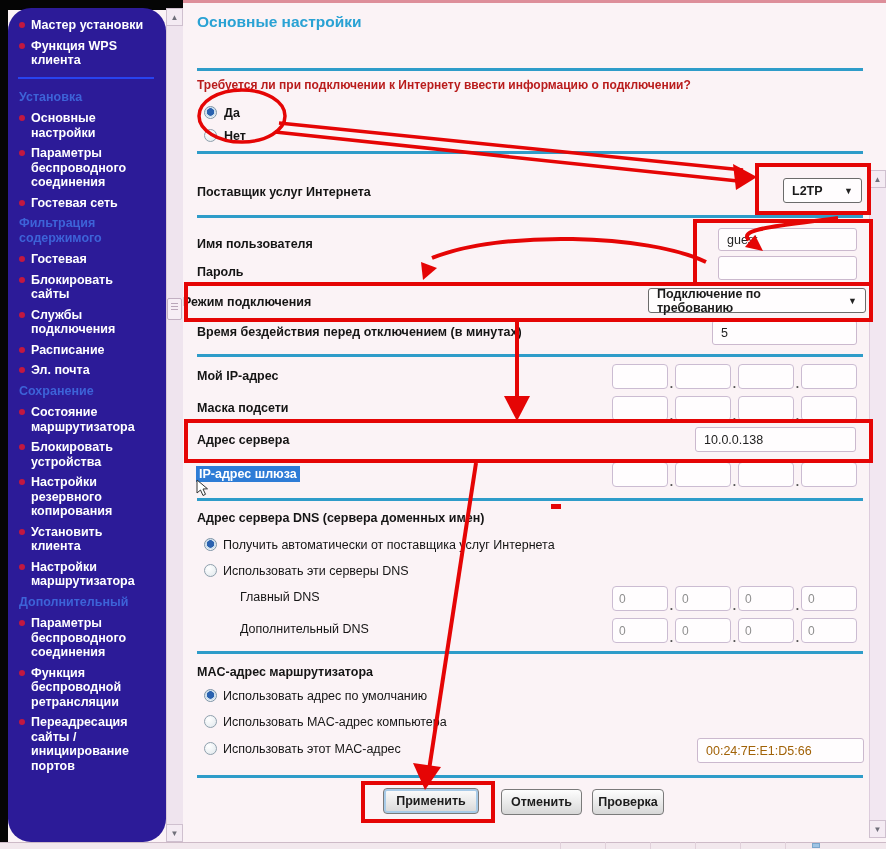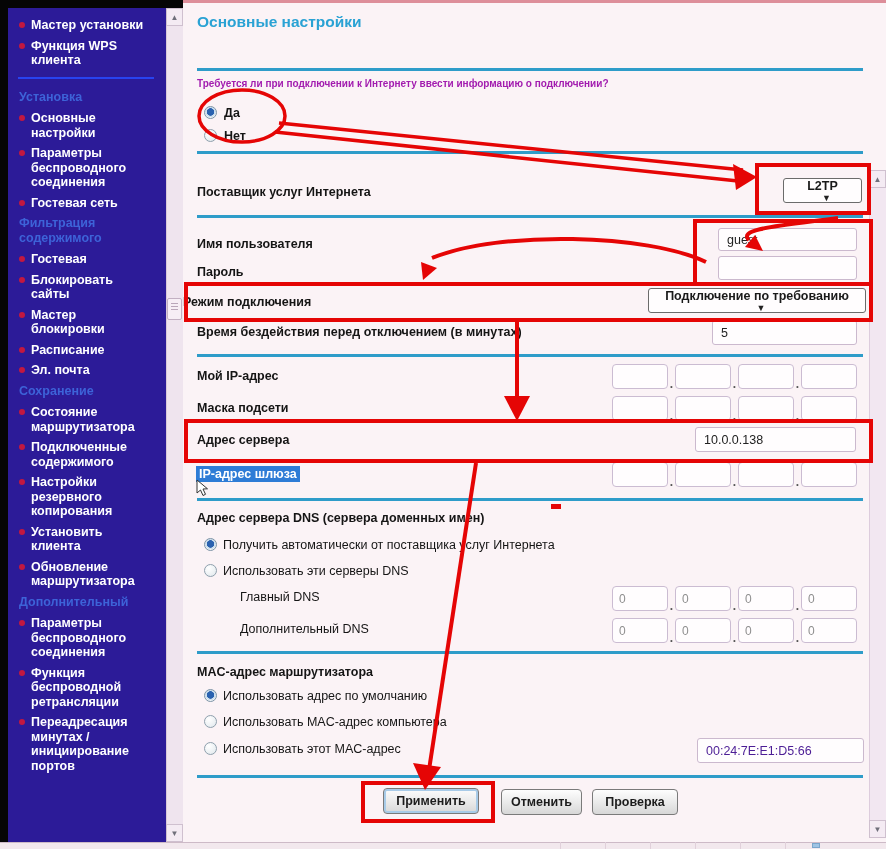--- a/index.html
+++ b/index.html
@@ -3,21 +3,21 @@
 <meta charset="utf-8">
 <style>
   html,body{margin:0;padding:0;background:#000;}
   *{box-sizing:border-box;font-family:"Liberation Sans",sans-serif;}
   #page{position:relative;width:886px;height:849px;background:#fbf3f6;overflow:hidden;}
   
   #top-black{position:absolute;left:0;top:0;width:183px;height:10px;background:#050505;}
   #left-black{position:absolute;left:0;top:0;width:8px;height:849px;background:#050505;}
   #top-red-line{position:absolute;left:183px;top:0;width:703px;height:3px;background:#dd8e9a;}
   
-  #sidebar{position:absolute;left:8px;top:8px;width:158px;height:834px;background:#2c1b98;overflow:hidden;padding:10px 4px 0 10px;}
+  #sidebar{position:absolute;left:8px;top:8px;width:158px;height:834px;background:#2c1b98;overflow:hidden;padding:10px 4px 0 10px;border-radius:23px;}
   .sb-item{position:relative;padding-left:13px;margin-bottom:6px;color:#ffffff;font-size:12.5px;font-weight:bold;line-height:14.5px;max-width:131px;cursor:pointer;}
   .sb-item .sb-label{display:inline-block;max-width:118px;}
   .sb-bullet{position:absolute;left:1px;top:4px;width:6px;height:6px;border-radius:50%;background:#c21840;}
   .sb-header{color:#3d63d8;font-size:12.5px;font-weight:bold;line-height:14.5px;margin:3px 0 7px 1px;max-width:126px;}
   .sb-divider{height:2px;background:#2843f0;margin:9px 8px 11px 0;}
   
   #sb-scroll{position:absolute;left:166px;top:8px;width:17px;height:834px;background:#efe4ee;border-left:1px solid #d9c9d9;}
   #sb-scroll-up{position:absolute;left:166px;top:8px;width:17px;height:18px;}
   #sb-scroll-down{position:absolute;left:166px;top:824px;width:17px;height:18px;}
   .scroll-arrow{display:flex;align-items:center;justify-content:center;font-size:8px;color:#6f6f7a;background:#f4ebf3;border:1px solid #cfc0cf;cursor:pointer;}
@@ -27,28 +27,28 @@
   #main-scroll{position:absolute;left:869px;top:170px;width:17px;height:668px;background:#f2e7f1;border-left:1px solid #ddccdd;}
   #main-scroll-up{position:absolute;left:869px;top:170px;width:17px;height:18px;}
   #main-scroll-down{position:absolute;left:869px;top:820px;width:17px;height:18px;}
   
   #status-bar{position:absolute;left:0;top:842px;width:886px;height:7px;background:#f2e8ed;border-top:1px solid #cdbac7;}
   .status-cell{position:absolute;top:842px;height:7px;border-left:1px solid #e0d0da;}
   #status-icon{position:absolute;left:812px;top:843px;width:8px;height:5px;background:#9fc4e4;border:1px solid #7aa6cc;}
   
   .title{position:absolute;left:197px;top:13px;font-size:15.5px;font-weight:bold;color:#2aa2d4;}
   .hdiv{position:absolute;left:197px;width:666px;height:3px;background:#2e9cc9;}
-  .qtext{position:absolute;left:197px;top:78px;width:560px;font-size:10px;font-weight:bold;color:#a21caf;}
+  .qtext{position:absolute;left:197px;top:78px;width:560px;font-size:12px;font-weight:bold;color:#b91c1c;}
   .lbl{position:absolute;font-size:12.5px;font-weight:bold;color:#151515;white-space:nowrap;}
   .radio{position:absolute;width:13px;height:13px;border-radius:50%;border:1px solid #8fa0ad;background:radial-gradient(circle at 35% 30%,#ffffff,#dfe7ec);cursor:pointer;}
   .radio.sel{background:radial-gradient(circle at 50% 45%,#2a62b0 0 3.5px,#cfe0ee 4px 5px,#eef4f8 5.5px);border-color:#7d94a6;}
   .rlabel{position:absolute;font-size:12.5px;font-weight:bold;color:#151515;cursor:pointer;white-space:nowrap;}
   .tinput{position:absolute;background:#fffdfe;border:1px solid #cbb9ce;border-radius:3px;font-size:12.5px;color:#222;padding:0 8px;display:flex;align-items:center;}
-  .tinput.grey{color:#4c1d95;}
-  .select{position:absolute;background:#fffdfe;border:1px solid #6b6b6b;border-radius:3px;font-size:12.5px;font-weight:bold;color:#1a1a1a;display:flex;align-items:center;justify-content:space-between;padding:0 8px;cursor:pointer;flex-direction:column;}
+  .tinput.grey{color:#a16207;}
+  .select{position:absolute;background:#fffdfe;border:1px solid #6b6b6b;border-radius:3px;font-size:12.5px;font-weight:bold;color:#1a1a1a;display:flex;align-items:center;justify-content:space-between;padding:0 8px;cursor:pointer;}
   .select .caret{font-size:9px;color:#222;margin-left:8px;}
   .octets{position:absolute;left:612px;display:flex;align-items:flex-end;}
   .octet{width:56px;height:25px;background:#fffdfe;border:1px solid #cbbcd2;border-radius:4px;font-size:12px;color:#8f8f8f;display:flex;align-items:center;padding:0 6px;}
   .odot{width:7px;text-align:center;font-size:12px;font-weight:bold;color:#555;line-height:10px;}
   .sel-label{background:#2e7cd6;color:#fff !important;padding:1px 3px;}
   .btn{position:absolute;height:26px;background:linear-gradient(#fdfdfd,#e9e9e9 55%,#d7d7d7);border:1px solid #7a7a7a;border-radius:4px;font-size:12.5px;font-weight:bold;color:#1c1c1c;display:flex;align-items:center;justify-content:center;cursor:pointer;}
   .btn.focus{box-shadow:inset 0 0 0 2px #a8cbe8;}
   #annotations{position:absolute;left:0;top:0;width:886px;height:849px;pointer-events:none;z-index:50;}
   #cursor-icon{position:absolute;left:196px;top:479px;z-index:60;}
 </style>
@@ -64,33 +64,33 @@
       <div class="sb-item"><span class="sb-bullet"></span><span class="sb-label">Мастер установки</span></div>
       <div class="sb-item"><span class="sb-bullet"></span><span class="sb-label">Функция WPS клиента</span></div>
       <div class="sb-divider"></div>
       <div class="sb-header">Установка</div>
       <div class="sb-item"><span class="sb-bullet"></span><span class="sb-label">Основные настройки</span></div>
       <div class="sb-item"><span class="sb-bullet"></span><span class="sb-label">Параметры беспроводного соединения</span></div>
       <div class="sb-item"><span class="sb-bullet"></span><span class="sb-label">Гостевая сеть</span></div>
       <div class="sb-header">Фильтрация содержимого</div>
       <div class="sb-item"><span class="sb-bullet"></span><span class="sb-label">Гостевая</span></div>
       <div class="sb-item"><span class="sb-bullet"></span><span class="sb-label">Блокировать сайты</span></div>
-      <div class="sb-item"><span class="sb-bullet"></span><span class="sb-label">Мастер блокировки</span></div>
+      <div class="sb-item"><span class="sb-bullet"></span><span class="sb-label">Службы подключения</span></div>
       <div class="sb-item"><span class="sb-bullet"></span><span class="sb-label">Расписание</span></div>
       <div class="sb-item"><span class="sb-bullet"></span><span class="sb-label">Эл. почта</span></div>
       <div class="sb-header">Сохранение</div>
       <div class="sb-item"><span class="sb-bullet"></span><span class="sb-label">Состояние маршрутизатора</span></div>
-      <div class="sb-item"><span class="sb-bullet"></span><span class="sb-label">Подключенные содержимого</span></div>
+      <div class="sb-item"><span class="sb-bullet"></span><span class="sb-label">Блокировать устройства</span></div>
       <div class="sb-item"><span class="sb-bullet"></span><span class="sb-label">Настройки резервного копирования</span></div>
       <div class="sb-item"><span class="sb-bullet"></span><span class="sb-label">Установить клиента</span></div>
-      <div class="sb-item"><span class="sb-bullet"></span><span class="sb-label">Обновление маршрутизатора</span></div>
+      <div class="sb-item"><span class="sb-bullet"></span><span class="sb-label">Настройки маршрутизатора</span></div>
       <div class="sb-header">Дополнительный</div>
       <div class="sb-item"><span class="sb-bullet"></span><span class="sb-label">Параметры беспроводного соединения</span></div>
       <div class="sb-item"><span class="sb-bullet"></span><span class="sb-label">Функция беспроводной ретрансляции</span></div>
-      <div class="sb-item"><span class="sb-bullet"></span><span class="sb-label">Переадресация минутах / инициирование портов</span></div>
+      <div class="sb-item"><span class="sb-bullet"></span><span class="sb-label">Переадресация сайты / инициирование портов</span></div>
     </nav>
   <div id="sb-scroll"></div>
   <div id="sb-scroll-up" class="scroll-arrow">▲</div>
   <div id="sb-thumb">
       <div class="grip"></div>
     </div>
   <div id="sb-scroll-down" class="scroll-arrow">▼</div>
 
   <div class="title">Основные настройки</div>
   <div class="hdiv" style="top:68px"></div>
@@ -195,21 +195,21 @@
   <div class="rlabel" style="left:223px;top:689px;font-weight:normal">Использовать адрес по умолчанию</div>
   <div class="radio" style="left:204px;top:715px"></div>
   <div class="rlabel" style="left:223px;top:715px;font-weight:normal">Использовать MAC-адрес компьютера</div>
   <div class="radio" style="left:204px;top:742px"></div>
   <div class="rlabel" style="left:223px;top:742px;font-weight:normal">Использовать этот MAC-адрес</div>
   <div class="tinput grey" style="left:697px;top:738px;width:167px;height:25px">00:24:7E:E1:D5:66</div>
   <div class="hdiv" style="top:775px"></div>
 
   <div class="btn focus" style="left:383px;top:788px;width:96px">Применить</div>
   <div class="btn" style="left:501px;top:789px;width:81px">Отменить</div>
-  <div class="btn" style="left:592px;top:789px;width:86px">Проверка</div>
+  <div class="btn" style="left:592px;top:789px;width:72px">Проверка</div>
 
   <div id="main-scroll"></div>
   <div id="main-scroll-up" class="scroll-arrow">▲</div>
   <div id="main-scroll-down" class="scroll-arrow">▼</div>
 
   <div id="status-bar"></div>
   <div class="status-cell" style="left:560px;width:45px"></div>
   <div class="status-cell" style="left:605px;width:45px"></div>
   <div class="status-cell" style="left:650px;width:45px"></div>
   <div class="status-cell" style="left:695px;width:45px"></div>

